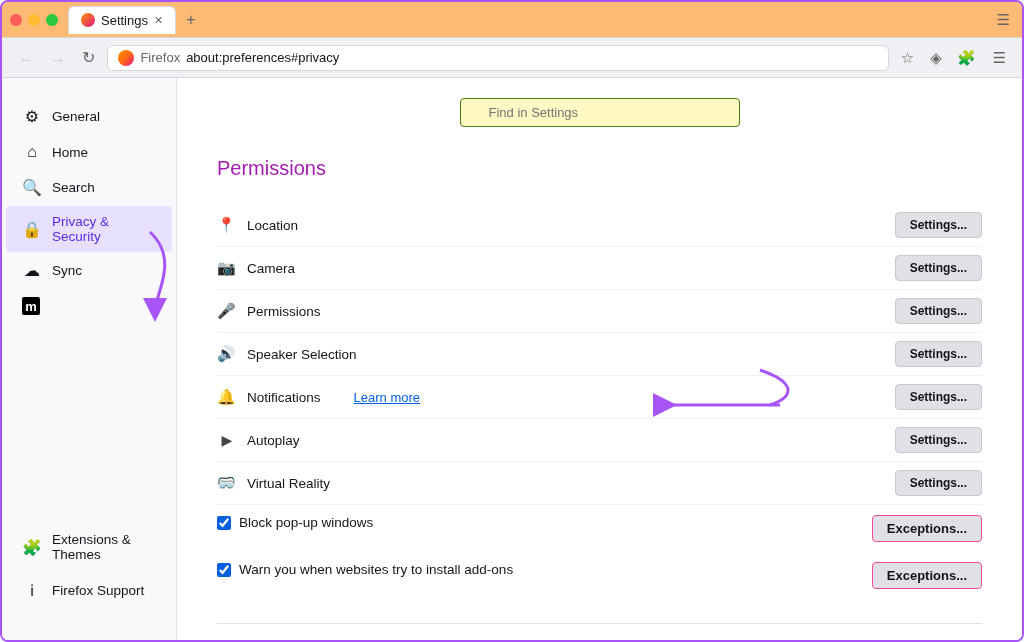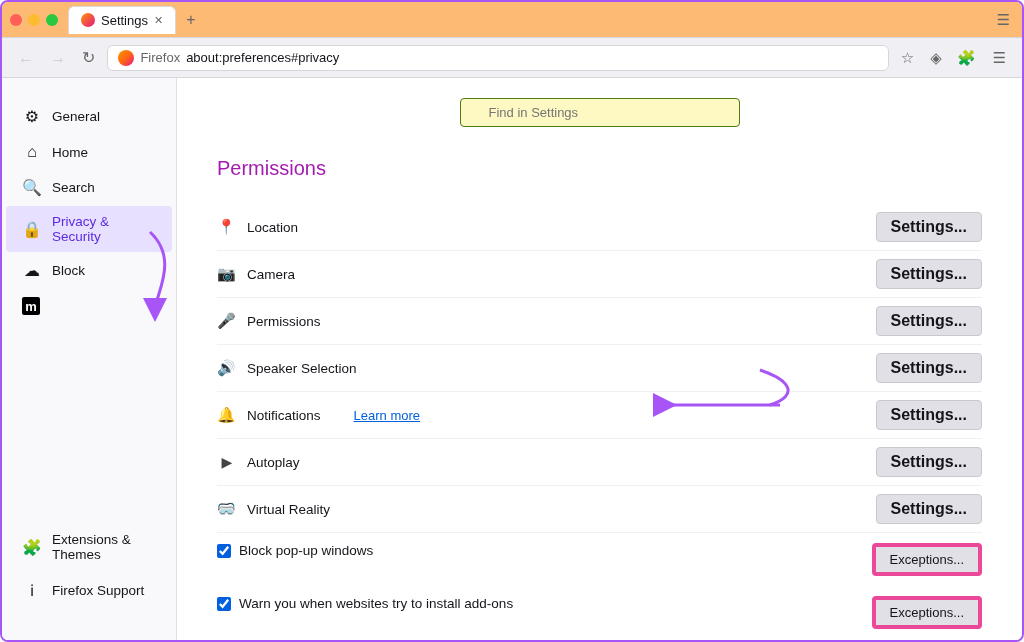--- a/index.html
+++ b/index.html
@@ -155,21 +155,21 @@
       align-items: center;
       gap: 10px;
       font-size: 13.5px;
     }
     .permission-icon { font-size: 15px; color: #444; width: 20px; text-align: center; }
     .perm-btn {
       background: #e0e0e6;
       border: 1px solid #c8c8ce;
       border-radius: 4px;
       padding: 5px 14px;
-      font-size: 16px;
+      font-size: 12px;
       font-weight: 600;
       cursor: pointer;
       color: #15141a;
       white-space: nowrap;
     }
 
     
     .learn-more { color: #0060df; text-decoration: underline; font-size: 13px; cursor: pointer; margin-left: 23px; }
 
     
@@ -180,25 +180,25 @@
       padding: 10px 0;
     }
     .checkbox-label { display: flex; align-items: center; gap: 8px; font-size: 13.5px; }
     .checkbox-input {
       width: 14px; height: 14px;
       accent-color: #0060df;
       cursor: pointer;
     }
     .exceptions-btn {
       background: #e0e0e6;
-      border: 4px solid #ec4899;
+      border: 1px solid #ec4899;
       border-radius: 4px;
       padding: 5px 14px;
       font-size: 13px;
-      font-weight: 400;
+      font-weight: 700;
       cursor: pointer;
       color: #15141a;
     }
 
     
     .main-content::-webkit-scrollbar { width: 6px; }
     .main-content::-webkit-scrollbar-track { background: transparent; }
     .main-content::-webkit-scrollbar-thumb { background: #ccc; border-radius: 3px; }
   </style>
 </head>
@@ -255,21 +255,21 @@
         <div class="sidebar-item">
           <span class="sidebar-icon">🔍</span>
           <span>Search</span>
         </div>
         <div class="sidebar-item active">
           <span class="sidebar-icon">🔒</span>
           <span>Privacy &amp; Security</span>
         </div>
         <div class="sidebar-item">
           <span class="sidebar-icon">☁</span>
-          <span>Block</span>
+          <span>Sync</span>
         </div>
         <div class="sidebar-item">
           <span class="sidebar-icon" style="font-size:13px;font-weight:bold;background:#000;color:#fff;border-radius:2px;width:18px;height:18px;display:flex;align-items:center;justify-content:center;">m</span>
         </div>
       </div>
       <div class="sidebar-bottom">
         <div class="sidebar-item">
           <span class="sidebar-icon">🧩</span>
           <span>Extensions &amp; Themes</span>
         </div>

